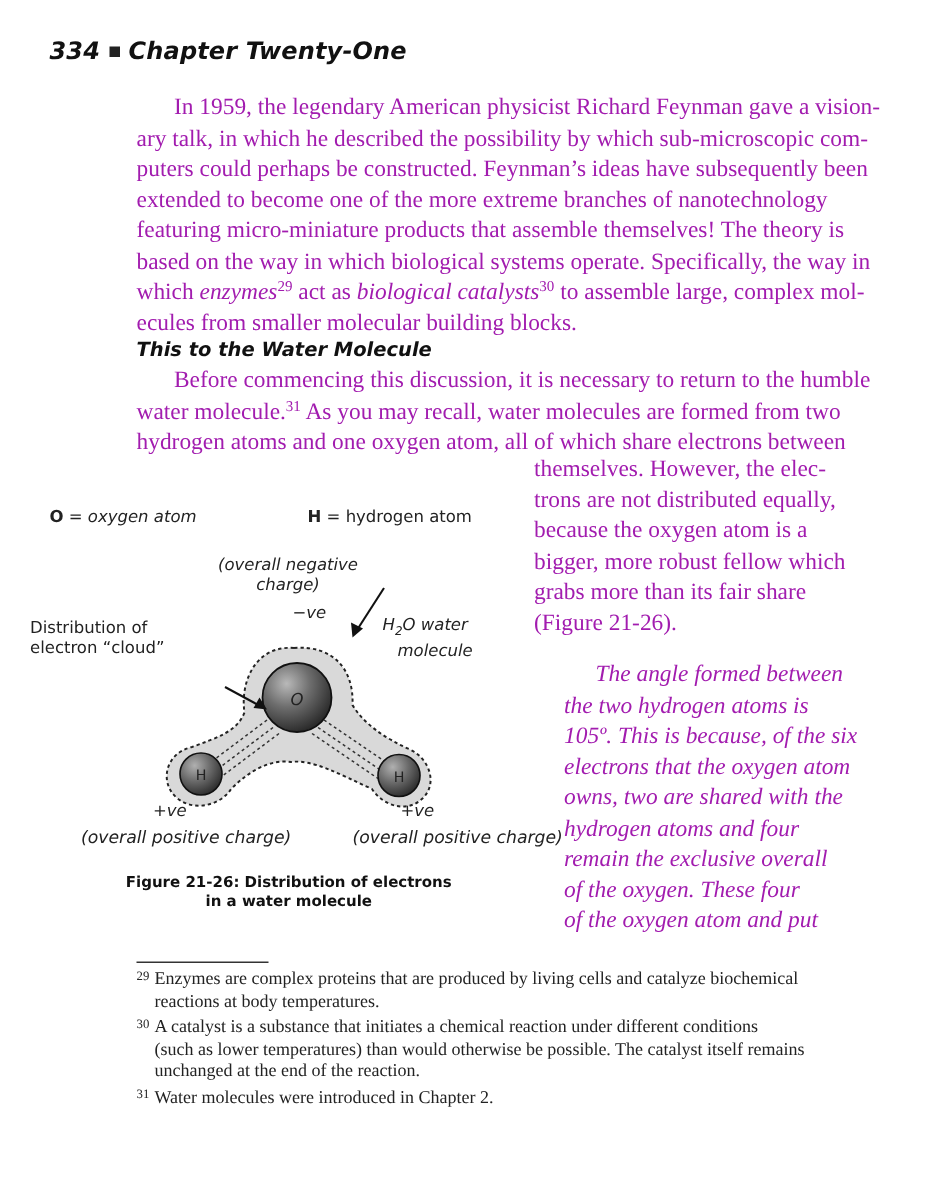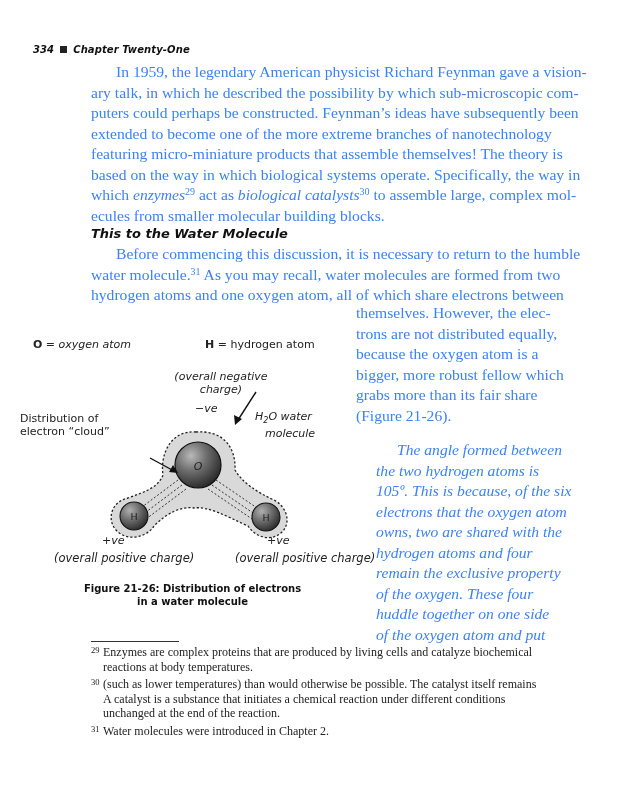--- a/index.html
+++ b/index.html
@@ -15,38 +15,37 @@
       color: #1a1a1a;
       font-family: "Liberation Serif", "DejaVu Serif", serif;
     }
     .running-head {
       position: absolute;
       left: 33px;
       top: 24px;
       font-family: "DejaVu Sans", "Liberation Sans", sans-serif;
       font-weight: bold;
       font-style: italic;
-      font-size: 10px;
+      font-size: 16px;
       letter-spacing: 0.1px;
       color: #111;
-      margin-top: 20px;
     }
     .running-head .sq {
       display: inline-block;
       width: 7px;
       height: 7px;
       background: #222;
       margin: 0 6px 1px 6px;
       vertical-align: middle;
     }
     .para {
       position: absolute;
       font-size: 15.6px;
       line-height: 20.5px;
-      color: #3b82f6;
+      color: #a21caf;
     }
     .para .line { display: block; white-space: nowrap; }
     .para sup {
       font-size: 10px;
       line-height: 0;
       vertical-align: 5px;
     }
     #p1 { left: 91px; top: 62px; }
     #p1 .rest { margin-left: -25px; }
     .section-head {
@@ -159,23 +158,22 @@
   <span class="line">(Figure 21-26).</span>
 </div>
 
 <div class="para" id="p4">
   <span class="line">The angle formed between</span>
   <span class="line rest">the two hydrogen atoms is</span>
   <span class="line rest">105º. This is because, of the six</span>
   <span class="line rest">electrons that the oxygen atom</span>
   <span class="line rest">owns, two are shared with the</span>
   <span class="line rest">hydrogen atoms and four</span>
-  <span class="line rest">remain the exclusive property</span>
+  <span class="line rest">remain the exclusive overall</span>
   <span class="line rest">of the oxygen. These four</span>
-  <span class="line rest">huddle together on one side</span>
   <span class="line rest">of the oxygen atom and put</span>
 </div>
 
 <div class="figure">
   <svg class="fig-svg" width="345" height="250" viewBox="0 0 345 250">
     <defs>
       <radialGradient id="atomGradO" cx="35%" cy="30%" r="75%">
         <stop offset="0%" stop-color="#b9b9b9"></stop>
         <stop offset="45%" stop-color="#6e6e6e"></stop>
         <stop offset="100%" stop-color="#262626"></stop>
@@ -231,21 +229,21 @@
 
     <g>
       <line x1="236" y1="62" x2="218" y2="90" stroke="#111" stroke-width="1.4"></line>
       <polygon points="215,95 214,85 222,89" fill="#111"></polygon>
     </g>
   </svg>
 
   <div class="fig-label" style="left:13px; top:8px;"><b>O</b><span> = oxygen atom</span></div>
   <div class="fig-label" style="left:185px; top:8px; font-style:normal;"><b>H</b><span> = hydrogen atom</span></div>
 
-  <div class="fig-label" style="left:122px; top:40px; text-align:center; width:100px;margin-left:29px;">
+  <div class="fig-label" style="left:122px; top:40px; text-align:center; width:100px;">
     <span>(overall negative</span><br>
     <span>charge)</span>
   </div>
   <div class="fig-label" style="left:175px; top:72px;">−ve</div>
 
   <div class="fig-label" style="left:235px; top:44px; font-style:italic;margin-top:36px;">
     <span>H</span><sub style="font-size:8px;">2</sub><span>O water</span><br>
     <span style="padding-left:10px;">molecule</span>
   </div>
 
@@ -267,21 +265,21 @@
 
 <div class="fn-rule"></div>
 <div class="footnotes">
   <div class="fn">
     <span class="num">29</span>
     <span class="line">Enzymes are complex proteins that are produced by living cells and catalyze biochemical</span>
     <span class="line">reactions at body temperatures.</span>
   </div>
   <div class="fn">
     <span class="num">30</span>
+    <span class="line">A catalyst is a substance that initiates a chemical reaction under different conditions</span>
     <span class="line">(such as lower temperatures) than would otherwise be possible. The catalyst itself remains</span>
-    <span class="line">A catalyst is a substance that initiates a chemical reaction under different conditions</span>
     <span class="line">unchanged at the end of the reaction.</span>
   </div>
   <div class="fn">
     <span class="num">31</span>
     <span class="line">Water molecules were introduced in Chapter 2.</span>
   </div>
 </div>
 
 </body></html>

